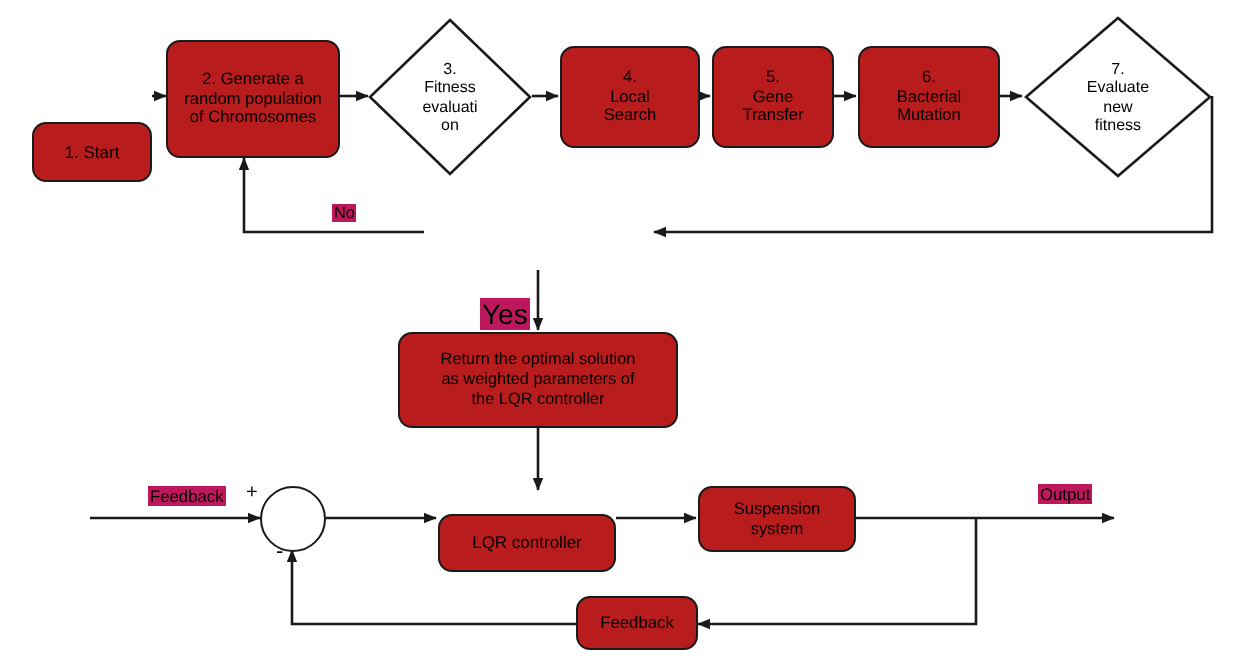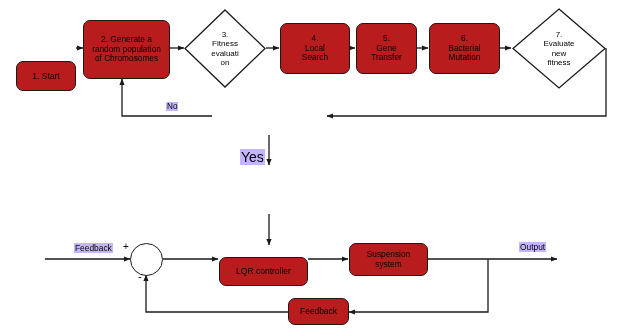--- a/index.html
+++ b/index.html
@@ -61,21 +61,21 @@
     justify-content: center;
     text-align: center;
     white-space: pre-line;
     line-height: 1.18;
     color: #000000;
   }
   .edge-label {
     position: absolute;
     color: #000000;
     z-index: 4;
-    background: #c4b5fd;
+    background: #be185d;
     padding: 0 1px;
     white-space: nowrap;
   }
   .sign {
     position: absolute;
     color: #000000;
     z-index: 5;
     white-space: nowrap;
     font-family: "Liberation Sans", sans-serif;
   }
@@ -168,20 +168,23 @@
     <svg class="diamond-shape" viewBox="0 0 94 81" xmlns="http://www.w3.org/2000/svg">
       <polygon points="47,1 93,40.5 47,80 1,40.5" fill="#ffffff" stroke="#1a1a1a" stroke-width="1.3"></polygon>
     </svg>
     <div class="diamond-label" style="font-size:8px;">7.
 Evaluate
 new
 fitness</div>
   </div>
 
 
+  <div class="node rbox" style="left:199px; top:166px; width:140px; height:48px; font-size:8.2px;">Return the optimal solution
+as weighted parameters of
+the LQR controller</div>
 
   <div class="node rbox" style="left:219px; top:245px; width:89px; height:29px; font-size:8.5px;margin-top:12px;">LQR controller</div>
 
   <div class="node rbox" style="left:288px; top:298px; width:61px; height:27px; font-size:8.4px;">Feedback</div>
 
   <div class="node rbox" style="left:349px; top:243px; width:79px; height:33px; font-size:8.3px;">Suspension
 system</div>
 
   <div class="junction" style="left:130px; top:243px; width:33px; height:33px;"></div>
 

